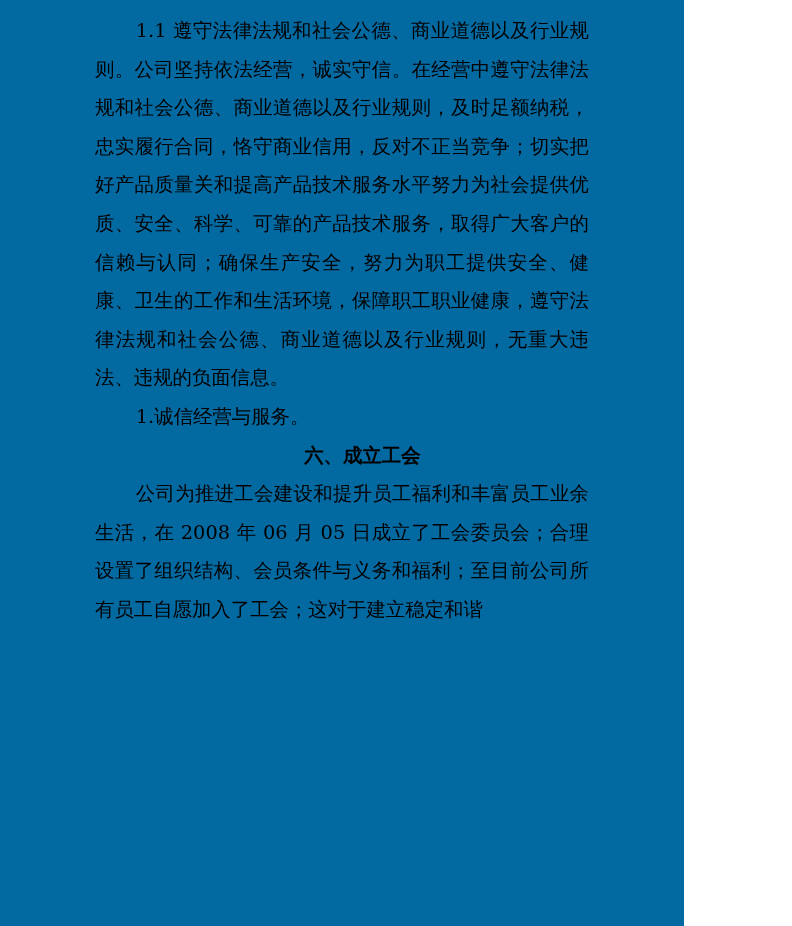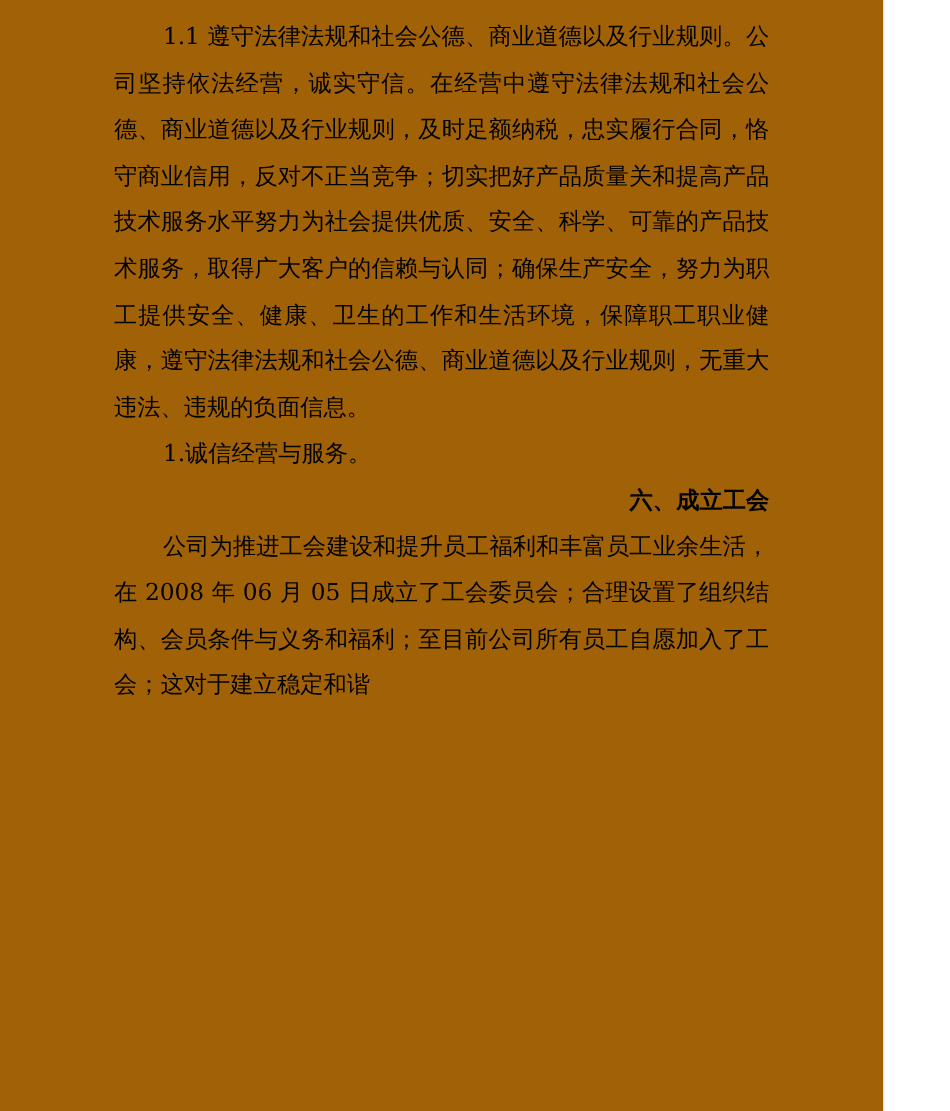--- a/index.html
+++ b/index.html
@@ -2,42 +2,42 @@
 <html lang="zh"><head>
 <meta charset="utf-8">
 <style>
   html, body {
     margin: 0;
     padding: 0;
     background: #ffffff;
   }
   .page {
     position: relative;
-    width: 736px;
+    width: 684px;
     height: 926px;
-    background: #a16207;
+    background: #0369a1;
     overflow: hidden;
     box-sizing: border-box;
     padding: 12px 95px 0 95px;
   }
   .para {
     margin: 0;
     padding: 0;
     color: #000000;
     font-family: "DejaVu Serif", "Liberation Serif", serif;
     font-size: 19.4px;
     line-height: 38.6px;
     text-align: justify;
     text-justify: inter-ideograph;
     text-indent: 2.1em;
     word-break: break-all;
   }
   .para.heading {
     font-weight: bold;
-    text-align: right;
+    text-align: center;
   }
 </style>
 </head>
 <body>
 
 <div class="page">
   <p class="para">1.1 遵守法律法规和社会公德、商业道德以及行业规则。公司坚持依法经营，诚实守信。在经营中遵守法律法规和社会公德、商业道德以及行业规则，及时足额纳税，忠实履行合同，恪守商业信用，反对不正当竞争；切实把好产品质量关和提高产品技术服务水平努力为社会提供优质、安全、科学、可靠的产品技术服务，取得广大客户的信赖与认同；确保生产安全，努力为职工提供安全、健康、卫生的工作和生活环境，保障职工职业健康，遵守法律法规和社会公德、商业道德以及行业规则，无重大违法、违规的负面信息。</p>
   <p class="para">1.诚信经营与服务。</p>
   <p class="para heading">六、成立工会</p>
   <p class="para">公司为推进工会建设和提升员工福利和丰富员工业余生活，在 2008 年 06 月 05 日成立了工会委员会；合理设置了组织结构、会员条件与义务和福利；至目前公司所有员工自愿加入了工会；这对于建立稳定和谐</p>

